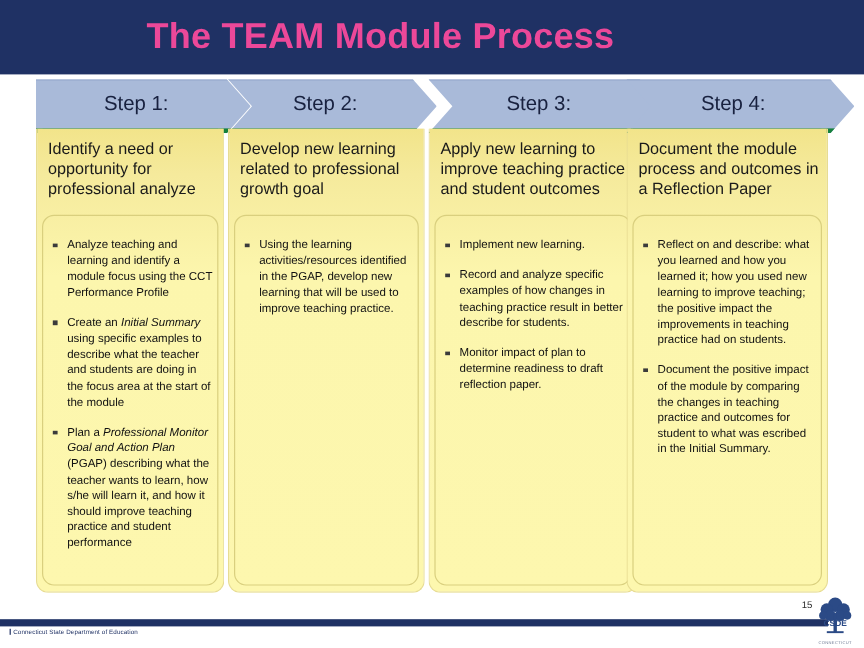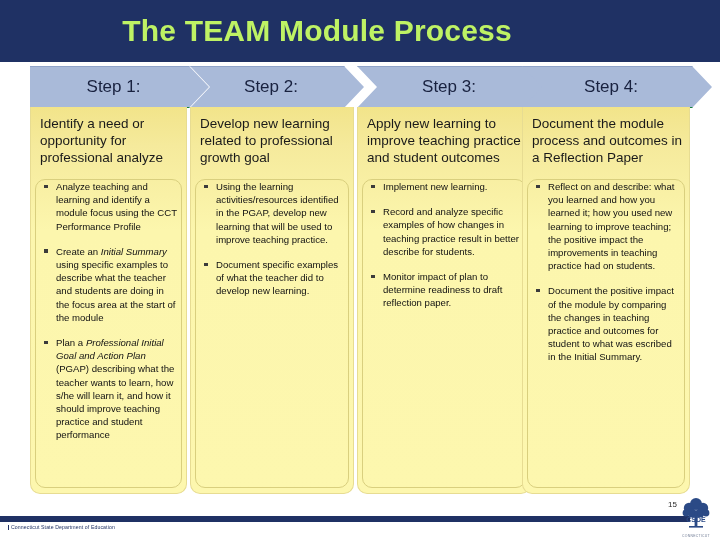--- a/index.html
+++ b/index.html
@@ -22,21 +22,21 @@
     width: 720px;
     height: 62px;
     background: #1f3164;
   }
   #title-text {
     position: absolute;
     left: 0; top: 0;
     width: 634px;
     line-height: 62px;
     text-align: center;
-    color: #bef264;
+    color: #ec4899;
     font-size: 30px;
     font-weight: bold;
     letter-spacing: 0.2px;
     white-space: nowrap;
   }
 
   
   #diagram {
     position: absolute;
     left: 30px;
@@ -51,21 +51,21 @@
     height: 432px;
   }
 
   
   .chevron {
     position: absolute;
     left: 0; top: 4px;
     height: 40px;
     background: #a9bad9;
     border-top: 1px solid #8fa3c8;
-    border-bottom: 1px solid #15803d;
+    border-bottom: 4px solid #15803d;
   }
   .chevron.first {
     clip-path: polygon(0 0, calc(100% - 20px) 0, 100% 50%, calc(100% - 20px) 100%, 0 100%);
   }
   .chevron.mid {
     clip-path: polygon(0 0, calc(100% - 20px) 0, 100% 50%, calc(100% - 20px) 100%, 0 100%, 20px 50%);
   }
   .chevron-label {
     position: absolute;
     left: 0; top: 0;
@@ -107,21 +107,21 @@
   .bullet-box {
     position: absolute;
     left: 4px;
     right: 4px;
     top: 72px;
     bottom: 5px;
     border: 1px solid #d9cf7e;
     border-radius: 10px;
     background: transparent;
     box-sizing: border-box;
-    padding: 0 4px 4px 4px;
+    padding: 18px 4px 4px 4px;
   }
 
   ul.bullets {
     list-style: none;
     margin: 0;
     padding: 0;
   }
   ul.bullets li {
     position: relative;
     padding-left: 16px;
@@ -206,35 +206,34 @@
     <div class="column" style="left: 0px; width: 157px;">
       <div class="chevron first" style="width: 179px;">
         <div class="chevron-label">Step 1:</div>
       </div>
       <div class="panel">
         <div class="panel-heading">Identify a need or opportunity for professional analyze</div>
         <div class="bullet-box">
           <ul class="bullets">
             <li><span>Analyze teaching and learning and identify a module focus  using the CCT Performance Profile</span></li>
             <li><span>Create an </span><i>Initial Summary</i><span> using specific examples to describe what the teacher and students are doing in the focus area at the start of the module</span></li>
-            <li><span>Plan a </span><i>Professional Initial Goal and Action Plan</i><span> (PGAP) describing what the teacher wants to learn, how s/he will learn it, and how it should improve teaching practice and student performance</span></li>
+            <li><span>Plan a </span><i>Professional Monitor Goal and Action Plan</i><span> (PGAP) describing what the teacher wants to learn, how s/he will learn it, and how it should improve teaching practice and student performance</span></li>
           </ul>
         </div>
       </div>
     </div>
     <div class="column" style="left: 160px; width: 164px;">
       <div class="chevron mid" style="width: 174px;">
         <div class="chevron-label">Step 2:</div>
       </div>
       <div class="panel">
         <div class="panel-heading">Develop new learning related to professional growth goal</div>
         <div class="bullet-box">
           <ul class="bullets">
             <li><span>Using the learning activities/resources identified in the PGAP, develop new learning that will be used to improve teaching practice.</span></li>
-            <li><span>Document specific examples of what the teacher did to develop new learning.</span></li>
           </ul>
         </div>
       </div>
     </div>
     <div class="column" style="left: 315px; width: 174px; margin-left: 12px;">
       <div class="chevron mid" style="width: 196px;">
         <div class="chevron-label">Step 3:</div>
       </div>
       <div class="panel">
         <div class="panel-heading">Apply new learning to improve teaching practice and student outcomes</div>

